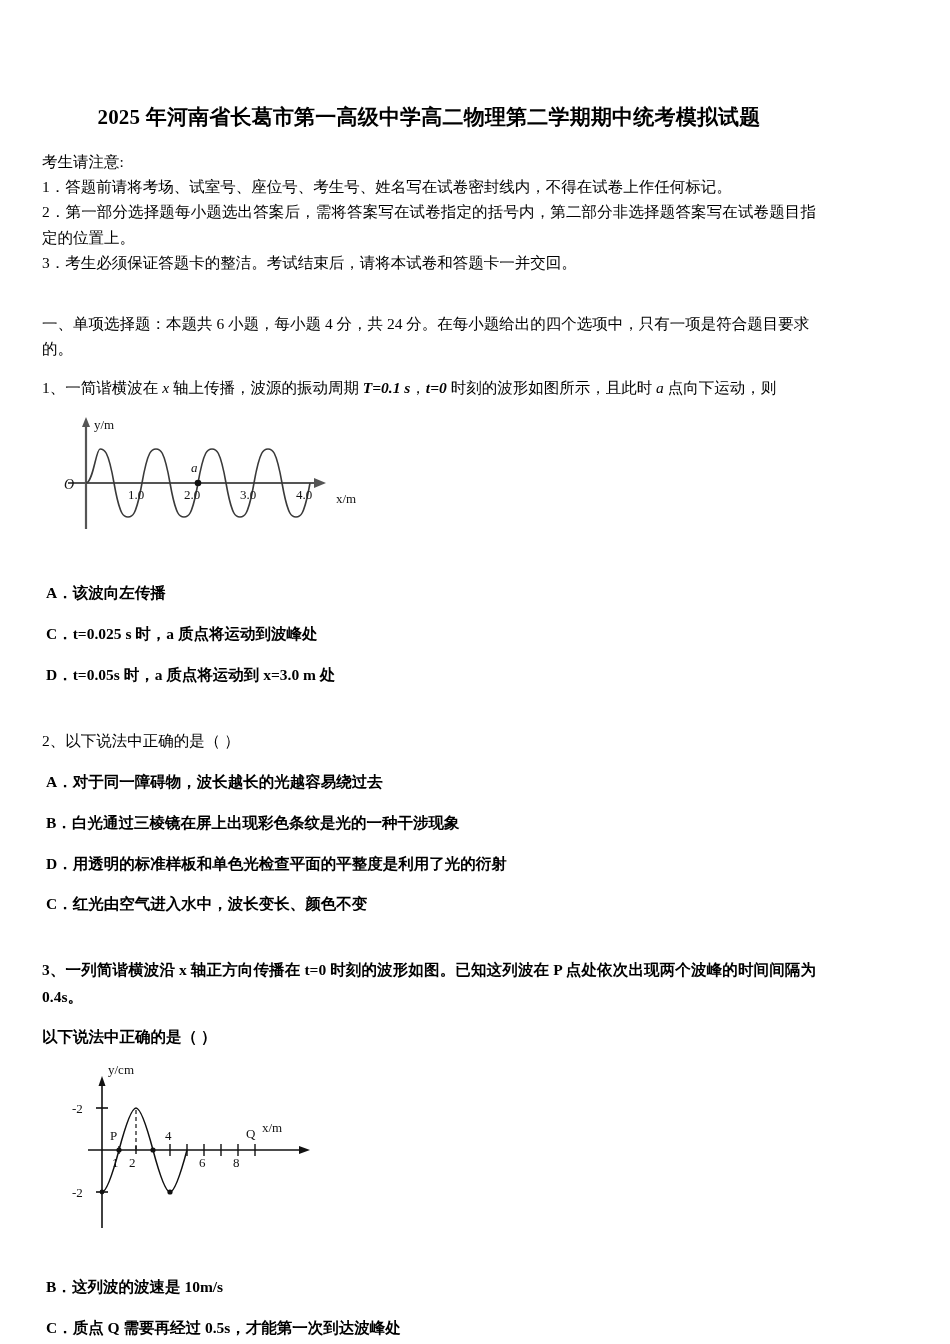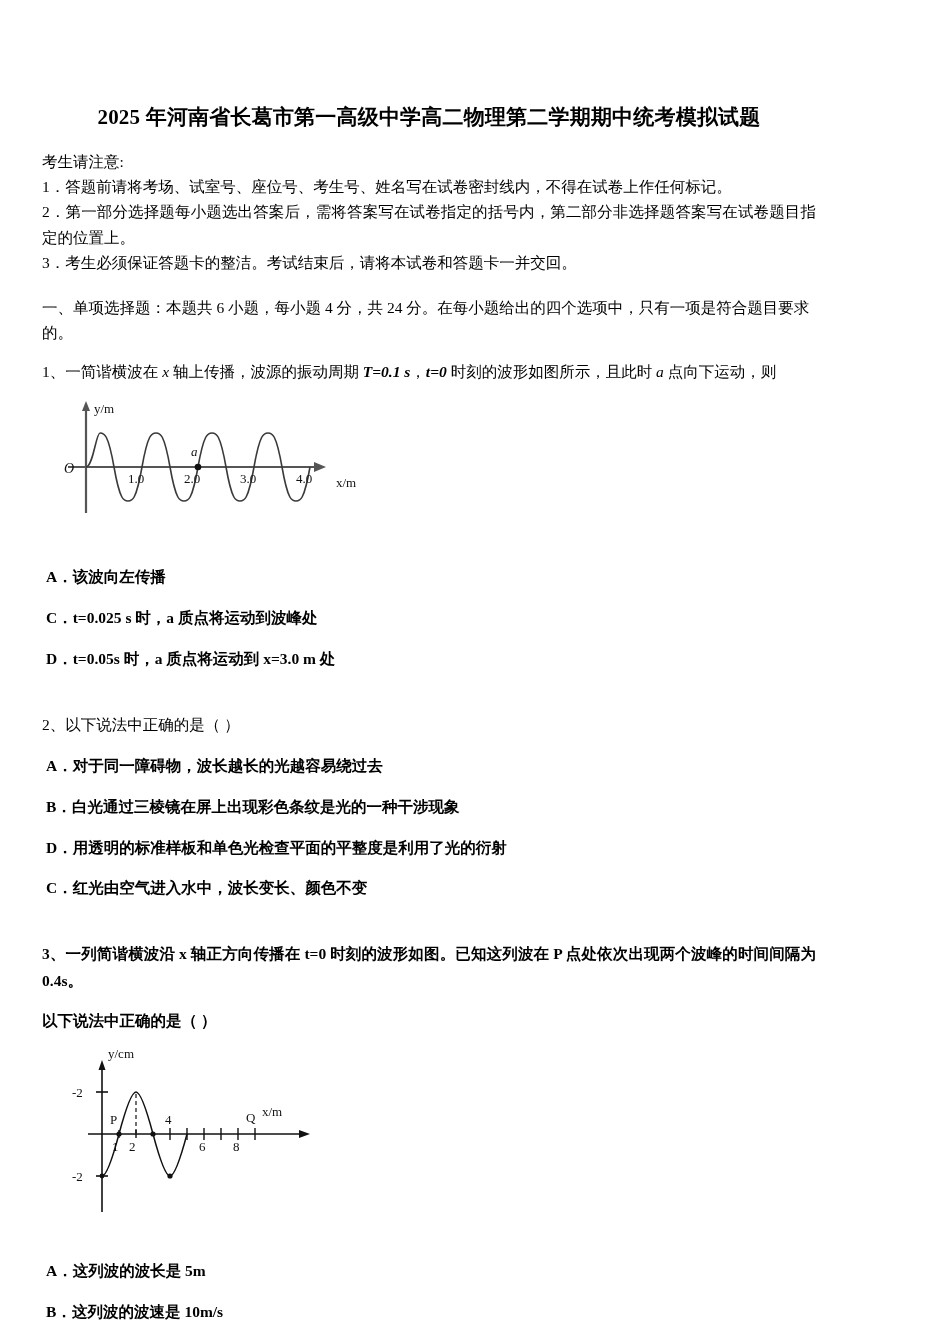--- a/index.html
+++ b/index.html
@@ -38,21 +38,21 @@
     line-height: 1.55;
   }
   .notice-line {
     font-size: 15.5px;
     line-height: 1.62;
     text-align: justify;
   }
   .section-head {
     font-size: 15.5px;
     line-height: 1.62;
-    margin-top: 20px;
+    margin-top: 36px;
   }
   .q-stem {
     font-size: 15.5px;
     line-height: 1.7;
     text-align: justify;
     margin-top: 14px;
   }
   .q-stem-2 {
     font-size: 15.5px;
     line-height: 1.7;
@@ -191,17 +191,17 @@
       <text x="129" y="107" font-size="13" fill="#111">6</text>
       <text x="163" y="107" font-size="13" fill="#111">8</text>
 
       <text x="38" y="14" font-size="13" fill="#111">y/cm</text>
       <text x="192" y="72" font-size="13" fill="#111">x/m</text>
     </svg>
   </div>
 
   <div class="gap-sm"></div>
 
-  <div class="opt"><span class="lab">A．</span><span>这列波的波长是 5m</span></div>
   <div class="opt"><span class="lab">B．</span><span>这列波的波速是 10m/s</span></div>
+  <div class="opt"><span class="lab">C．</span><span>质点 Q 需要再经过 0.5s，才能第一次到达波峰处</span></div>
   <div class="opt"><span class="lab">D．</span><span>质点 Q 达到波峰时，质点 P 恰好到达波谷处</span></div>
 
 </div>
 
 </body></html>

